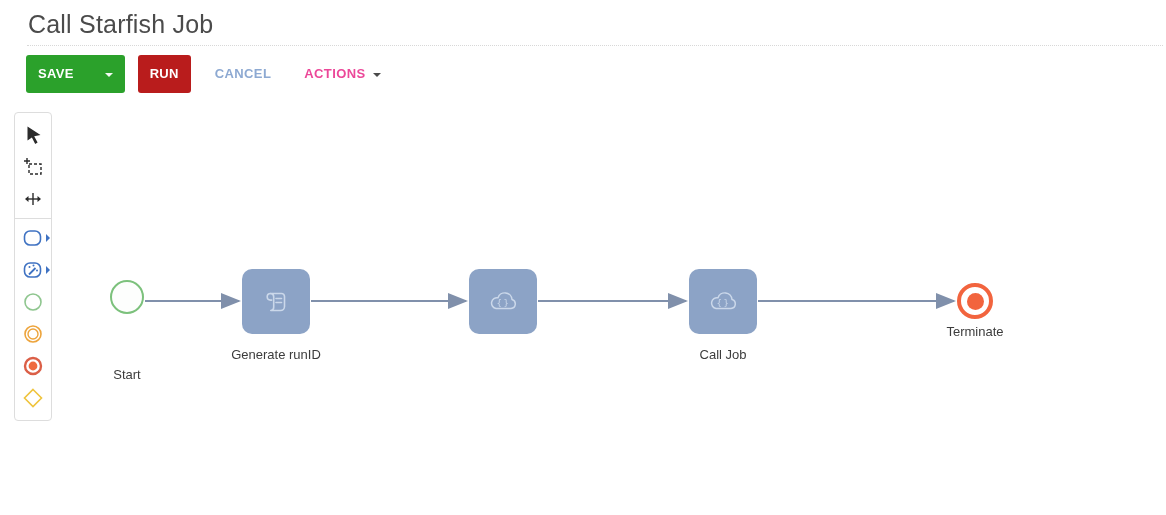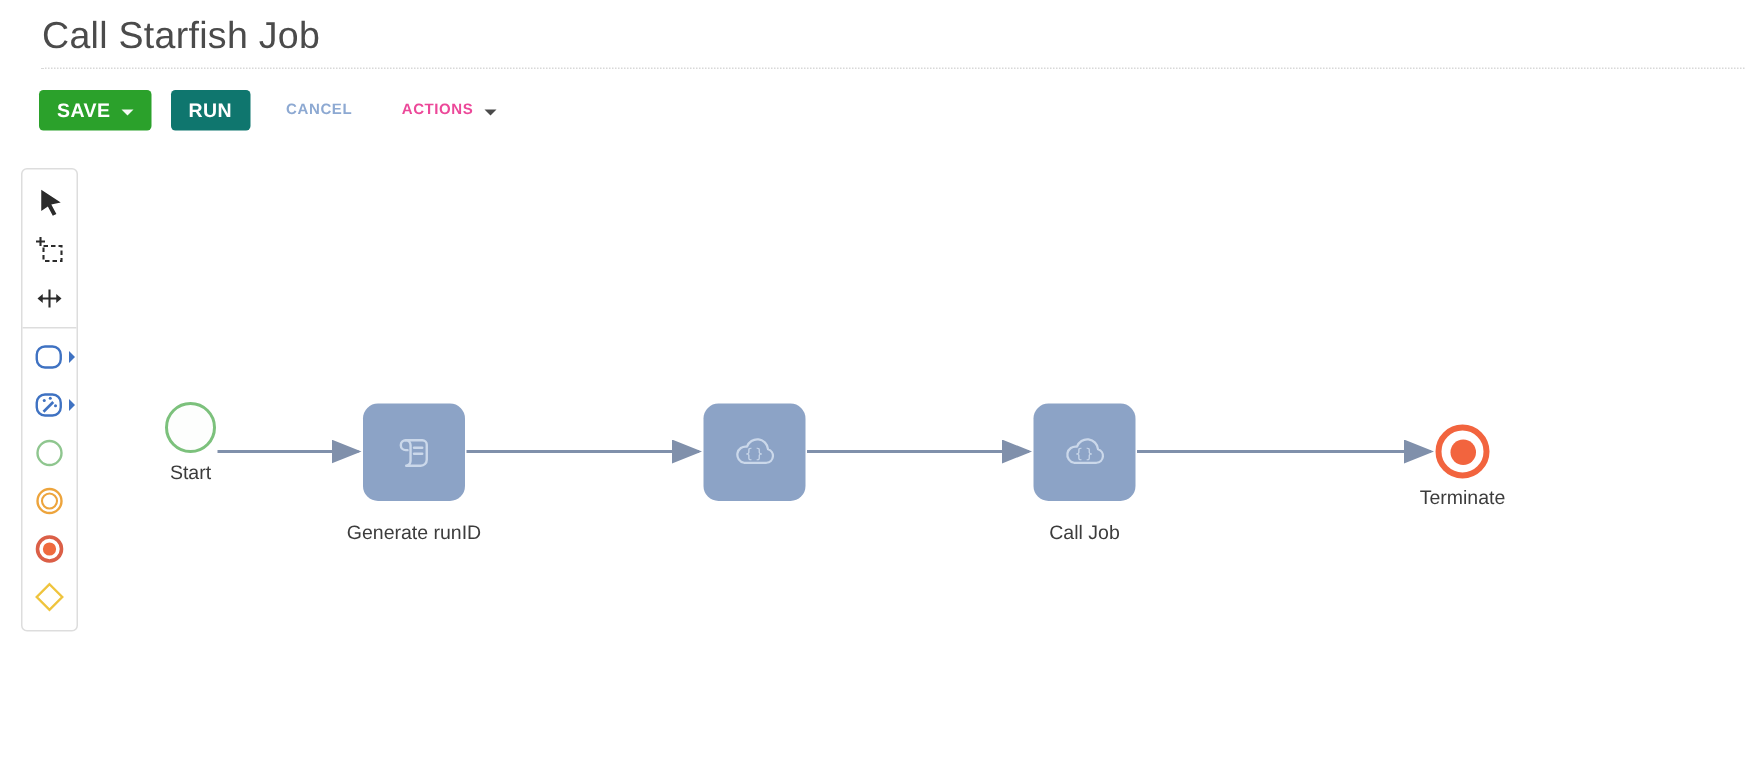--- a/index.html
+++ b/index.html
@@ -17,34 +17,34 @@
     line-height:31px;
   }
   .header-divider {
     margin:5px 3px 0 27px; height:0;
     border-bottom:1px dotted #d8d8d8;
   }
   .toolbar {
     margin:14px 0 0 26px; display:flex; align-items:center; height:27px;
   }
   .btn {
-    height:27px; padding:0 12px; border:none; border-radius:3px;
+    height:38px; padding:0 12px; border:none; border-radius:3px;
     font-family:"Liberation Sans", sans-serif; font-size:13px; font-weight:700;
-    color:#fff; display:inline-flex; align-items:center; cursor:pointer; letter-spacing:.3px;
+    color:#fff; display:inline-flex; align-items:center; cursor:pointer; letter-spacing:.3px;gap:24px;
   }
   .btn-save { background:#2ba12b; }
-  .btn-run  { background:#0f766e; margin-left:13px; }
+  .btn-run  { background:#b91c1c; margin-left:13px; }
   .caret-down {
     display:inline-block; width:0; height:0; margin-left:7px; margin-top:2px;
     border-left:4px solid transparent; border-right:4px solid transparent;
     border-top:4px solid rgba(255,255,255,.95);
   }
   .caret-down.dark { border-top-color:#4a4a4a; }
   .tlink {
-    font-size:10px; font-weight:700; letter-spacing:.4px; text-decoration:none;
+    font-size:13px; font-weight:700; letter-spacing:.4px; text-decoration:none;
     cursor:pointer; display:inline-flex; align-items:center;
   }
   .tlink.cancel  { color:#8da9d2; margin-left:24px; }
   .tlink.actions { color:#ec4899; margin-left:33px; }
 
   
   #canvas { position:absolute; left:0; top:100px; width:1166px; height:415px; }
   .edges  { position:absolute; left:0; top:0; }
 
   
@@ -177,21 +177,21 @@
         <circle cx="12" cy="12" r="4.4" fill="#ef6a3e"></circle>
       </svg>
     </div>
     <div class="pitem">
       <svg width="24" height="24" viewBox="0 0 24 24">
         <path d="M12 3.5 L20.5 12 L12 20.5 L3.5 12 Z" fill="none" stroke="#efc43d" stroke-width="1.6"></path>
       </svg>
     </div>
   </div>
 
-  <div class="node" style="left:62px; top:168px;">
+  <div class="node" style="left:62px; top:180px;gap:48px;">
     <div class="start-shape"></div>
     <div class="nlabel evt">Start</div>
   </div>
 
   <div class="node" style="left:211px; top:169px;">
     <div class="task-shape">
       <svg width="36" height="36" viewBox="0 0 36 36" fill="none" stroke="#cbd8ea" stroke-width="1.6" stroke-linecap="round" stroke-linejoin="round">
         <path d="M12.5 9.5 a3.3 3.3 0 0 0 0 6.6 h1.2"></path>
         <path d="M12.5 9.5 H23.5 a3 3 0 0 1 3 3 V22.5 a4 4 0 0 1 -4 4 H12.8 a3.3 3.3 0 0 0 2.9 -3.3 V12.8 a3.3 3.3 0 0 0 -3.2 -3.3 Z"></path>
         <path d="M18 14.5 h5.5"></path>

